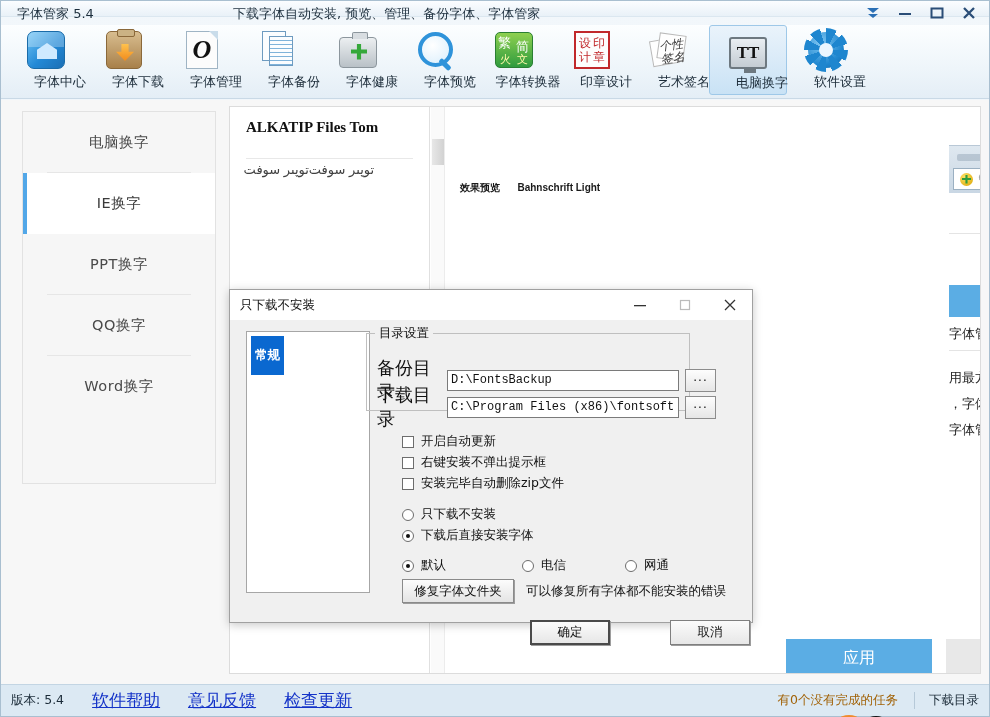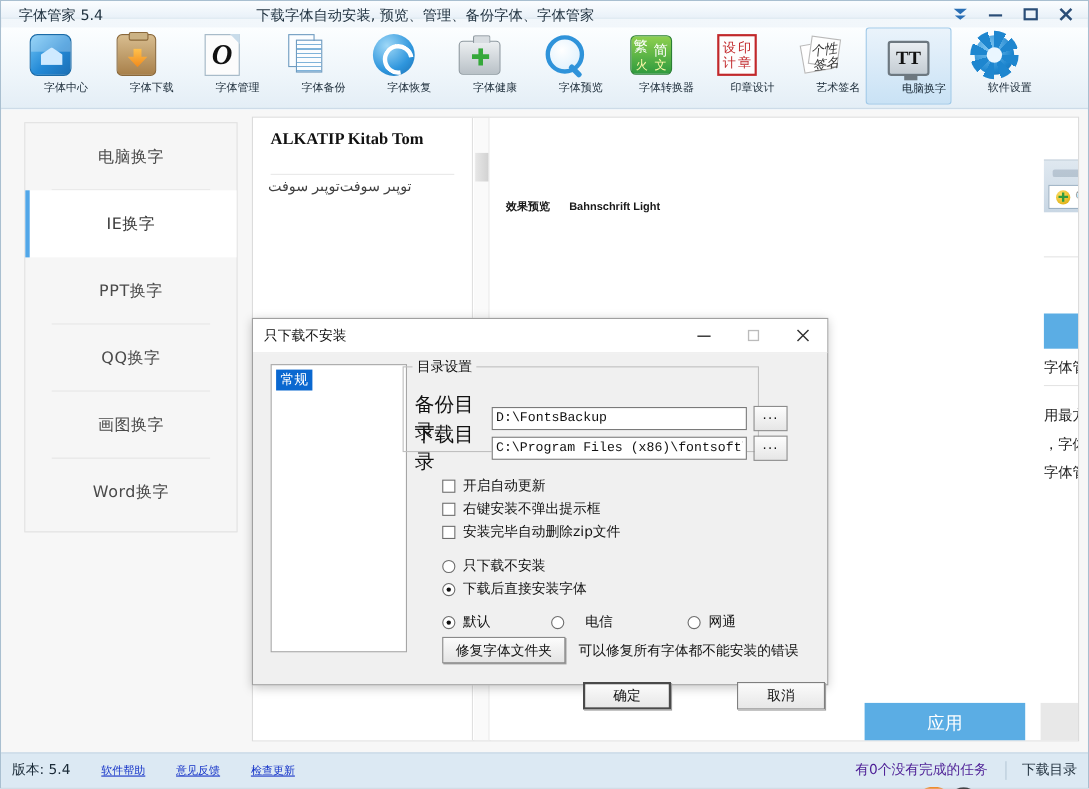--- a/index.html
+++ b/index.html
@@ -66,21 +66,21 @@
   .tool.active {
     background: linear-gradient(#eaf3fb, #c9e2f5);
     border: 1px solid #9ec8e8;
     border-radius: 3px;
   }
   .tool .ico {
     width: 42px; height: 42px; position: relative;
     display: flex; align-items: center; justify-content: center;
   }
   .tool .lbl {
-    font-size: 10px; color: #1b2b38; margin-top: 2px;
+    font-size: 13px; color: #1b2b38; margin-top: 2px;
     font-family: "DejaVu Sans", sans-serif;
     white-space: nowrap;
     margin-left: 28px;
   }
 
   
   .ic-home {
     width: 38px; height: 38px; border-radius: 7px;
     background: linear-gradient(135deg,#6fc4f5,#2389d6 55%,#1b6fb5);
     border: 1px solid #1a6ba8;
@@ -393,25 +393,25 @@
   }
 
   
   .statusbar {
     position:absolute; left:0; bottom:0; width: 988px; height: 32px;
     background: #dce9f3; border-top:1px solid #c3d5e3;
     display:flex; align-items:center;
   }
   .sb-ver { margin-left: 10px; font-size: 12.5px; color:#1b2b38;
     font-family:"DejaVu Sans",sans-serif; }
-  .sb-link { margin-left: 28px; font-size: 10px; color:#1433c8;
+  .sb-link { margin-left: 28px; font-size: 17px; color:#1433c8;
     text-decoration: underline; cursor:pointer;
     font-family:"DejaVu Sans",sans-serif; }
   .sb-right { margin-left:auto; display:flex; align-items:center; }
-  .sb-task { font-size: 12.5px; color:#4c1d95; font-family:"DejaVu Sans",sans-serif; }
+  .sb-task { font-size: 12.5px; color:#a16207; font-family:"DejaVu Sans",sans-serif; }
   .sb-dldir {
     margin-left: 16px; margin-right: 10px;
     font-size: 12.5px; color:#1b2b38; font-family:"DejaVu Sans",sans-serif;
     border-left:1px solid #b6c9d8; padding-left: 14px;
   }
 
   
   .watermark {
     position:absolute; right: 4px; bottom: 2px;
     pointer-events:none; z-index: 90;
@@ -459,21 +459,21 @@
   .dlg-body { position:relative; height: 301px; }
 
   .dlg-left {
     position:absolute; left: 16px; top: 10px;
     width: 124px; height: 262px;
     background:#fff; border:1px solid #a6a6a6;
   }
   .dlg-left .sel {
     display:inline-block; margin: 4px 0 0 4px;
     background:#0a68d0; color:#fff; font-size:12.5px;
-    padding: 1px 4px; font-family:"DejaVu Sans",sans-serif;
+    padding: 11px 4px; font-family:"DejaVu Sans",sans-serif;font-weight:bold;
   }
 
   .group {
     position:absolute; left: 136px; top: 12px;
     width: 324px; height: 78px;
     border: 1px solid #bfbfbf;
   }
   .group .legend {
     position:absolute; left: 8px; top: -9px;
     background:#f0f0f0; padding: 0 4px;
@@ -609,26 +609,20 @@
     <div class="tool">
       <div class="ico">
           <div class="ic-copy">
             <span></span>
             <span></span>
           </div>
         </div>
       <div class="lbl">字体备份</div>
     </div>
 
-    <div class="tool">
-      <div class="ico">
-          <div class="ic-restore"></div>
-        </div>
-      <div class="lbl">字体恢复</div>
-    </div>
 
     <div class="tool">
       <div class="ico">
           <div class="ic-kit"></div>
         </div>
       <div class="lbl">字体健康</div>
     </div>
 
     <div class="tool">
       <div class="ico">
@@ -699,32 +693,28 @@
       </div>
       <div class="nav-item">
         <span>PPT换字</span>
         <span class="sep"></span>
       </div>
       <div class="nav-item">
         <span>QQ换字</span>
         <span class="sep"></span>
       </div>
       <div class="nav-item">
-        <span>画图换字</span>
-        <span class="sep"></span>
-      </div>
-      <div class="nav-item">
         <span>Word换字</span>
       </div>
     </div>
 
     <div class="content">
 
       <div class="fontlist">
-        <div style="padding:12px 0 0 16px;font-family:'Liberation Serif',serif;font-weight:bold;font-size:15px;color:#111;">ALKATIP Kitab Tom</div>
+        <div style="padding:12px 0 0 16px;font-family:'Liberation Serif',serif;font-weight:bold;font-size:15px;color:#111;">ALKATIP Files Tom</div>
         <div style="margin:22px 16px 0 16px;height:1px;background:#e8e8e8;"></div>
         <div class="fl-arabic">توپىر سوفت ‏‎‏‎‏ توپىر سوفت</div>
 
         <div style="height:250px;"></div>
 
         <div class="fl-item sel">
           <span style="font-family:'DejaVu Sans',sans-serif;">Bahnschrift Light</span>
           <span class="sep"></span>
         </div>
         <div class="fl-item">
@@ -834,21 +824,21 @@
         </div>
         <div class="opt" style="left:172px; top:206px;">
           <span class="rdo on"></span>
           <span>下载后直接安装字体</span>
         </div>
 
         <div class="opt" style="left:172px; top:236px;">
           <span class="rdo on"></span>
           <span>默认</span>
         </div>
-        <div class="opt" style="left:271px; top:236px;gap:12px;">
+        <div class="opt" style="left:292px; top:236px;">
           <span class="rdo"></span>
           <span>电信</span>
         </div>
         <div class="opt" style="left:395px; top:236px;">
           <span class="rdo"></span>
           <span>网通</span>
         </div>
 
         <div class="fixbtn">修复字体文件夹</div>
         <div class="fixnote">可以修复所有字体都不能安装的错误</div>

